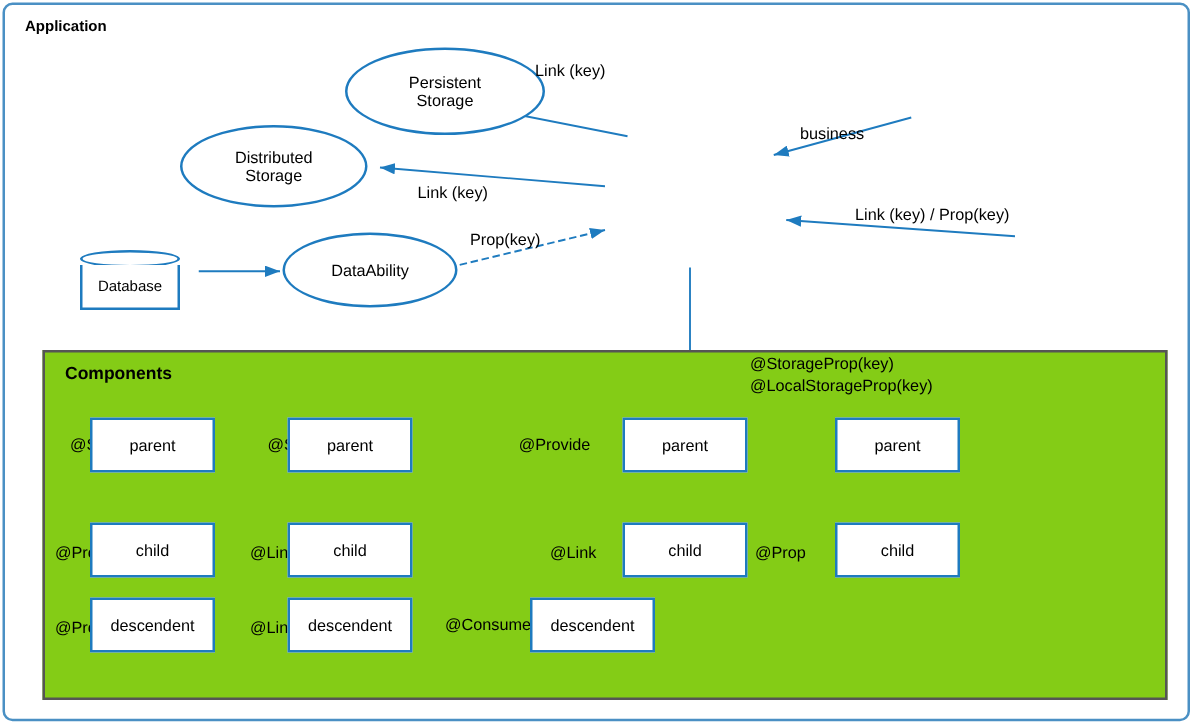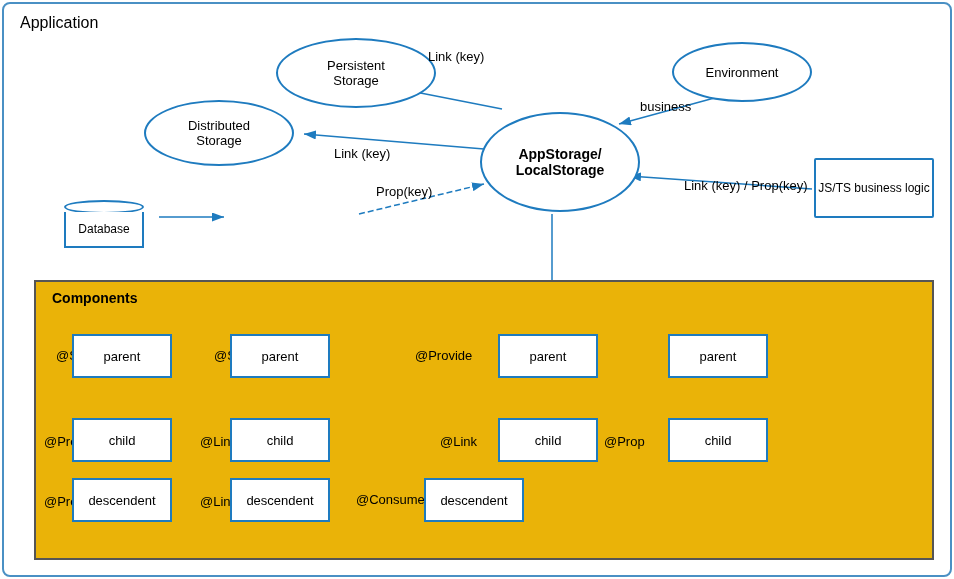--- a/index.html
+++ b/index.html
@@ -17,22 +17,22 @@
       border: 2px solid #4a90c4;
       border-radius: 8px;
       margin: 2px;
       position: relative;
       background: #fff;
     }
     .app-label {
       position: absolute;
       top: 10px;
       left: 16px;
-      font-size: 16px;
-      font-weight: normal;
+      font-size: 12px;
+      font-weight: bold;
       color: #000;
     }
     
     .ellipse {
       position: absolute;
       border: 2px solid #1e7bbf;
       border-radius: 50%;
       display: flex;
       align-items: center;
       justify-content: center;
@@ -78,21 +78,21 @@
       align-items: center;
       justify-content: center;
       text-align: center;
       font-size: 12px;
       color: #000;
     }
     
     .components-box {
       position: absolute;
       border: 2px solid #555;
-      background: #eab308;
+      background: #84cc16;
     }
     .components-label {
       position: absolute;
       font-size: 14px;
       font-weight: bold;
       color: #000;
     }
     
     .comp-box {
       position: absolute;
@@ -189,52 +189,47 @@
   <div class="ellipse" style="left:272px; top:34px; width:160px; height:70px;">
     <span style="white-space:pre-line;">Persistent
 Storage</span>
   </div>
 
   <div class="ellipse" style="left:140px; top:96px; width:150px; height:66px;">
     <span style="white-space:pre-line;">Distributed
 Storage</span>
   </div>
 
-  <div class="ellipse" style="left:476px; top:108px; width:160px; height:100px; font-size:14px; font-weight:bold;">
-    <span style="white-space:pre-line; text-align:center;">AppStorage/
-LocalStorage</span>
-  </div>
-
-  <div class="ellipse" style="left:668px; top:38px; width:140px; height:60px;">
-    <span>Environment</span>
-  </div>
+
 
   <div class="cylinder" style="position:absolute; left:60px; top:196px;">
     <div class="cylinder-top"></div>
     <div class="cylinder-body">
       <span>Database</span>
     </div>
   </div>
 
-
-  <div class="flag-shape" style="left:810px; top:154px; width:120px; height:60px; border-radius:2px;">
-    <span style="white-space:pre-line; text-align:center;">JS/TS business logic</span>
-  </div>
+  <div class="ellipse" style="left:222px; top:182px; width:140px; height:60px;">
+    <span>DataAbility</span>
+  </div>
+
 
   <span class="annot" style="left:424px; top:45px;">Link (key)</span>
   <span class="annot" style="left:330px; top:142px;">Link (key)</span>
   <span class="annot" style="left:636px; top:95px;">business</span>
-  <span class="annot" style="left:640px; top:174px;padding-left:40px;">Link (key) / Prop(key)</span>
+  <span class="annot" style="left:640px; top:160px;padding-left:40px;">Link (key) / Prop(key)</span>
   <span class="annot" style="left:372px; top:180px;text-align:right;">Prop(key)</span>
 
   <div class="components-box" style="left:30px; top:276px; width:900px; height:280px;">
     <span class="components-label" style="left:16px; top:8px;">Components</span>
   </div>
 
 
+  <span class="annot" style="left:596px; top:278px; white-space:pre-line; line-height:1.4;">@StorageProp(key)
+@LocalStorageProp(key)</span>
 
   <span class="annot" style="left:52px; top:344px;">@State</span>
 
   <div class="comp-box" style="left:68px; top:330px; width:100px; height:44px;">
     <span>parent</span>
   </div>
 
   <span class="annot" style="left:40px; top:430px;">@Prop</span>
 
   <div class="comp-box" style="left:68px; top:414px; width:100px; height:44px;">

